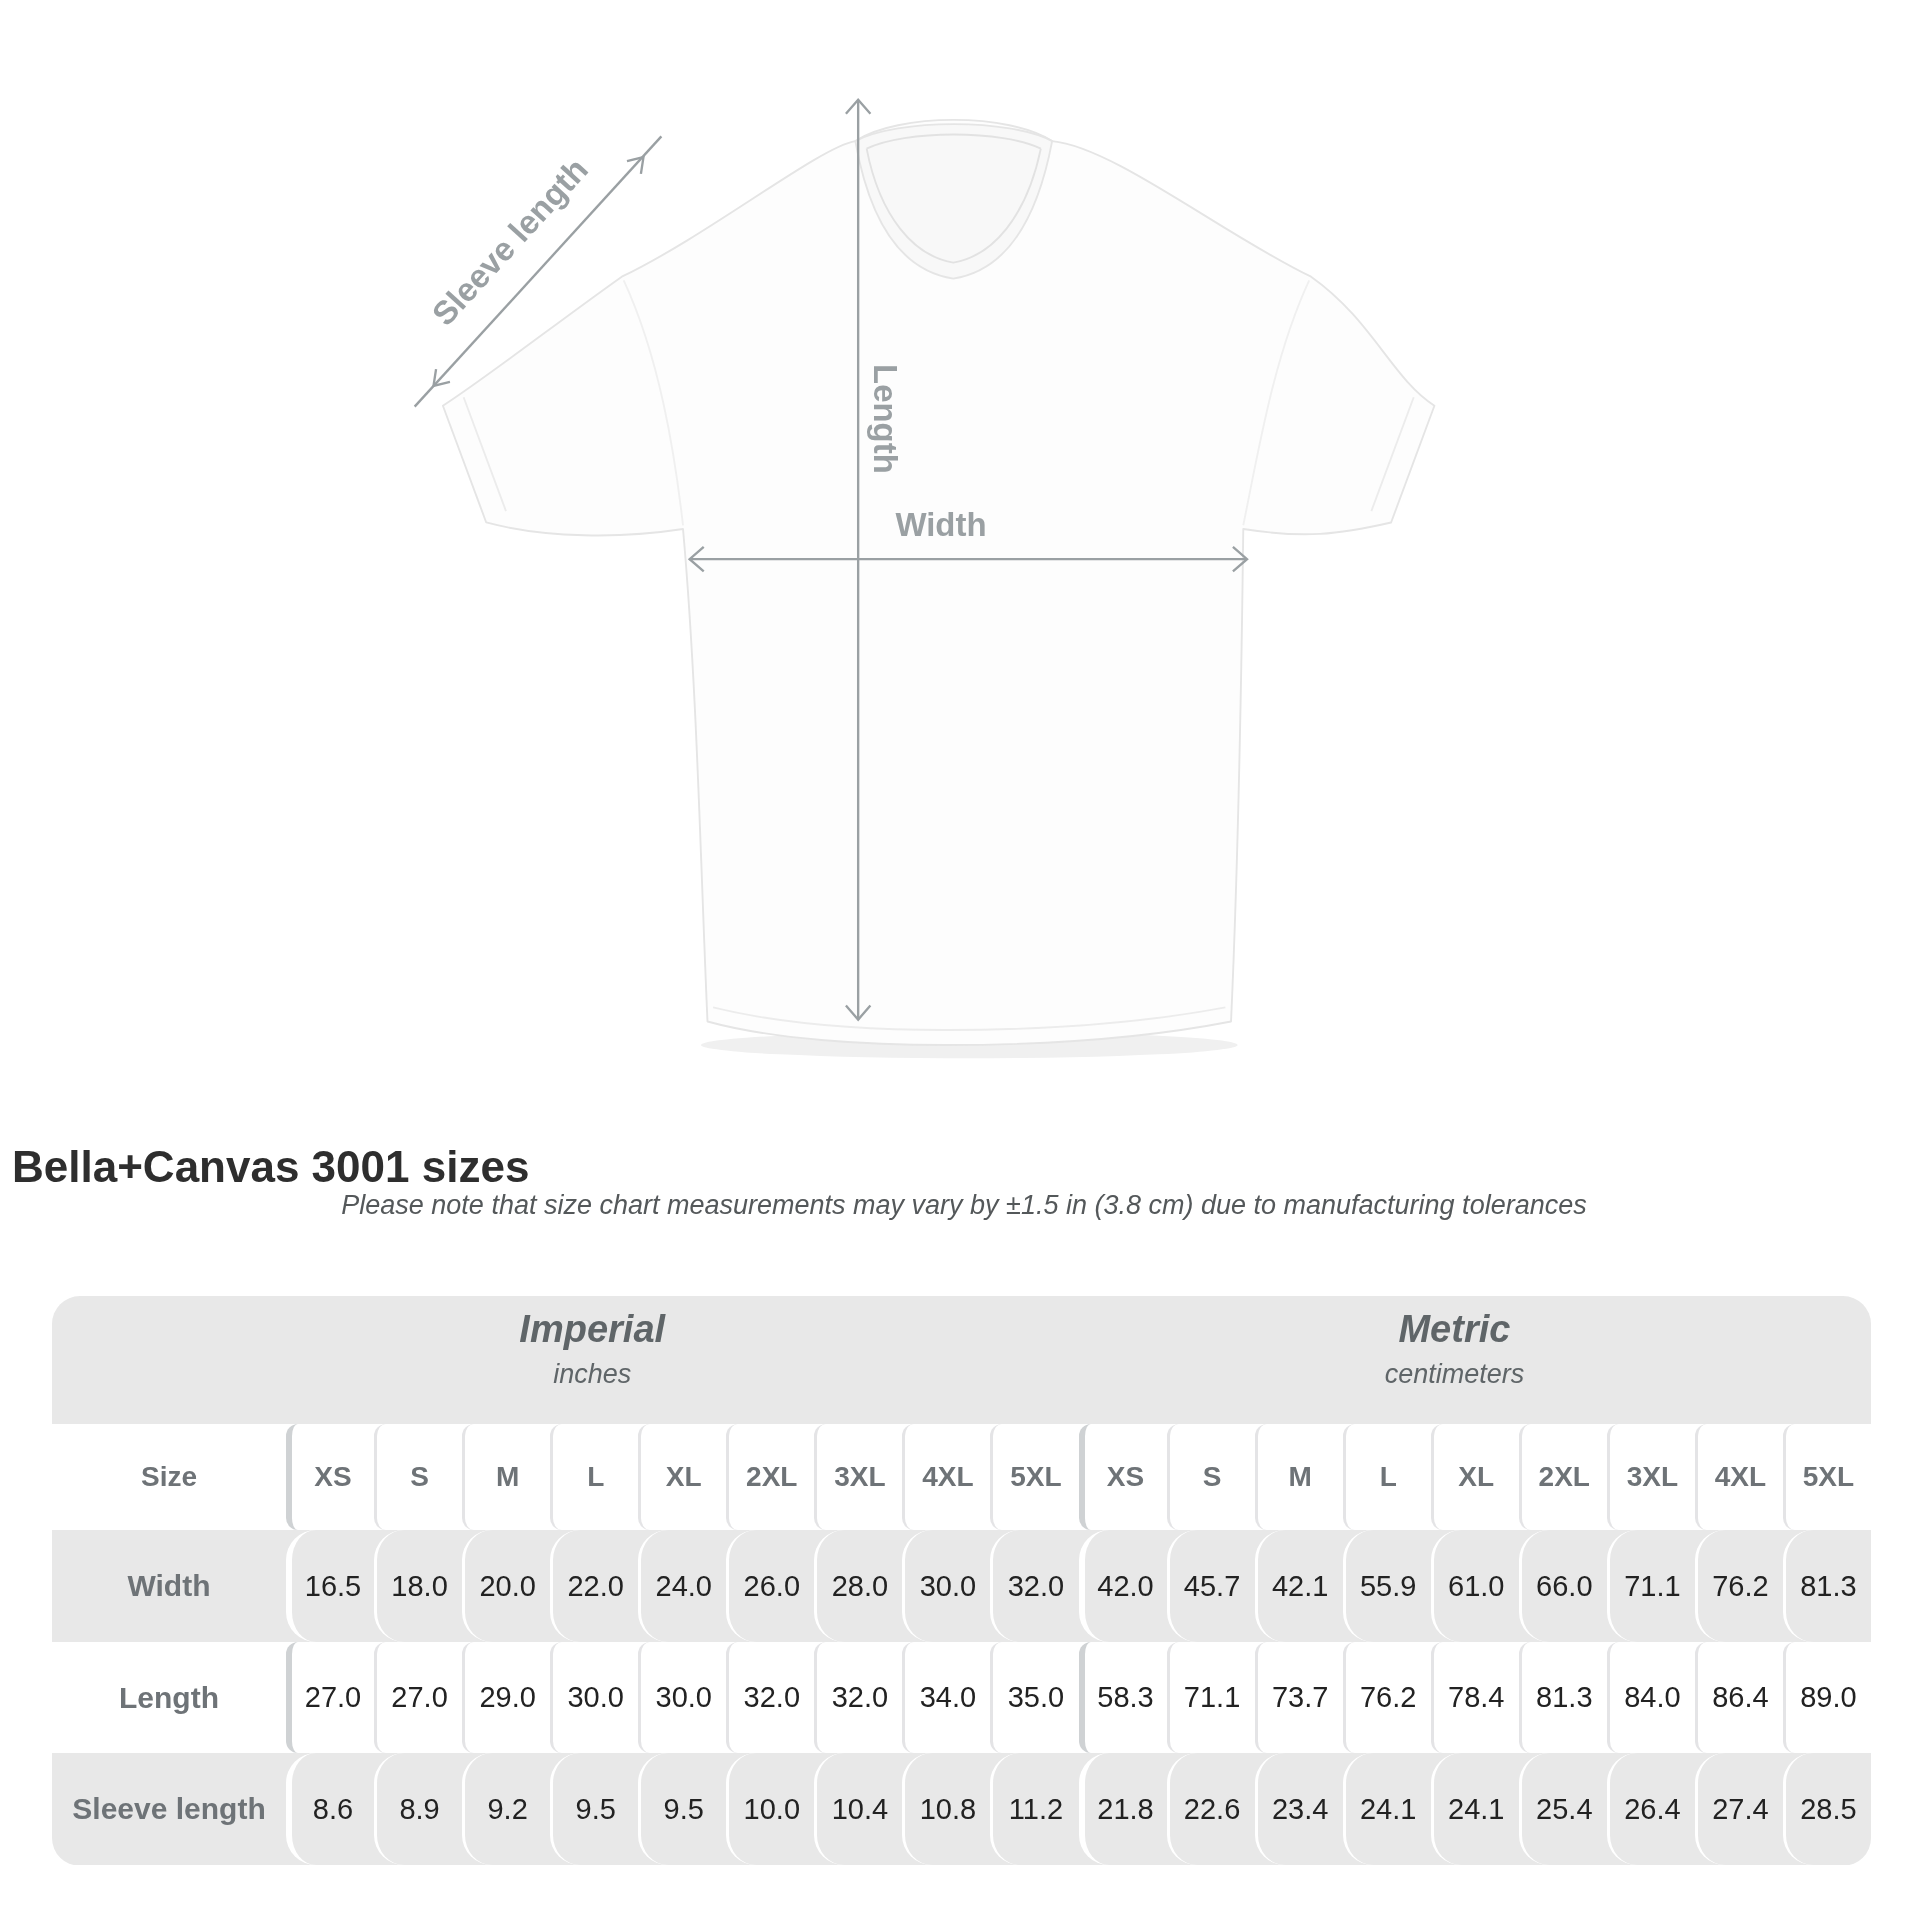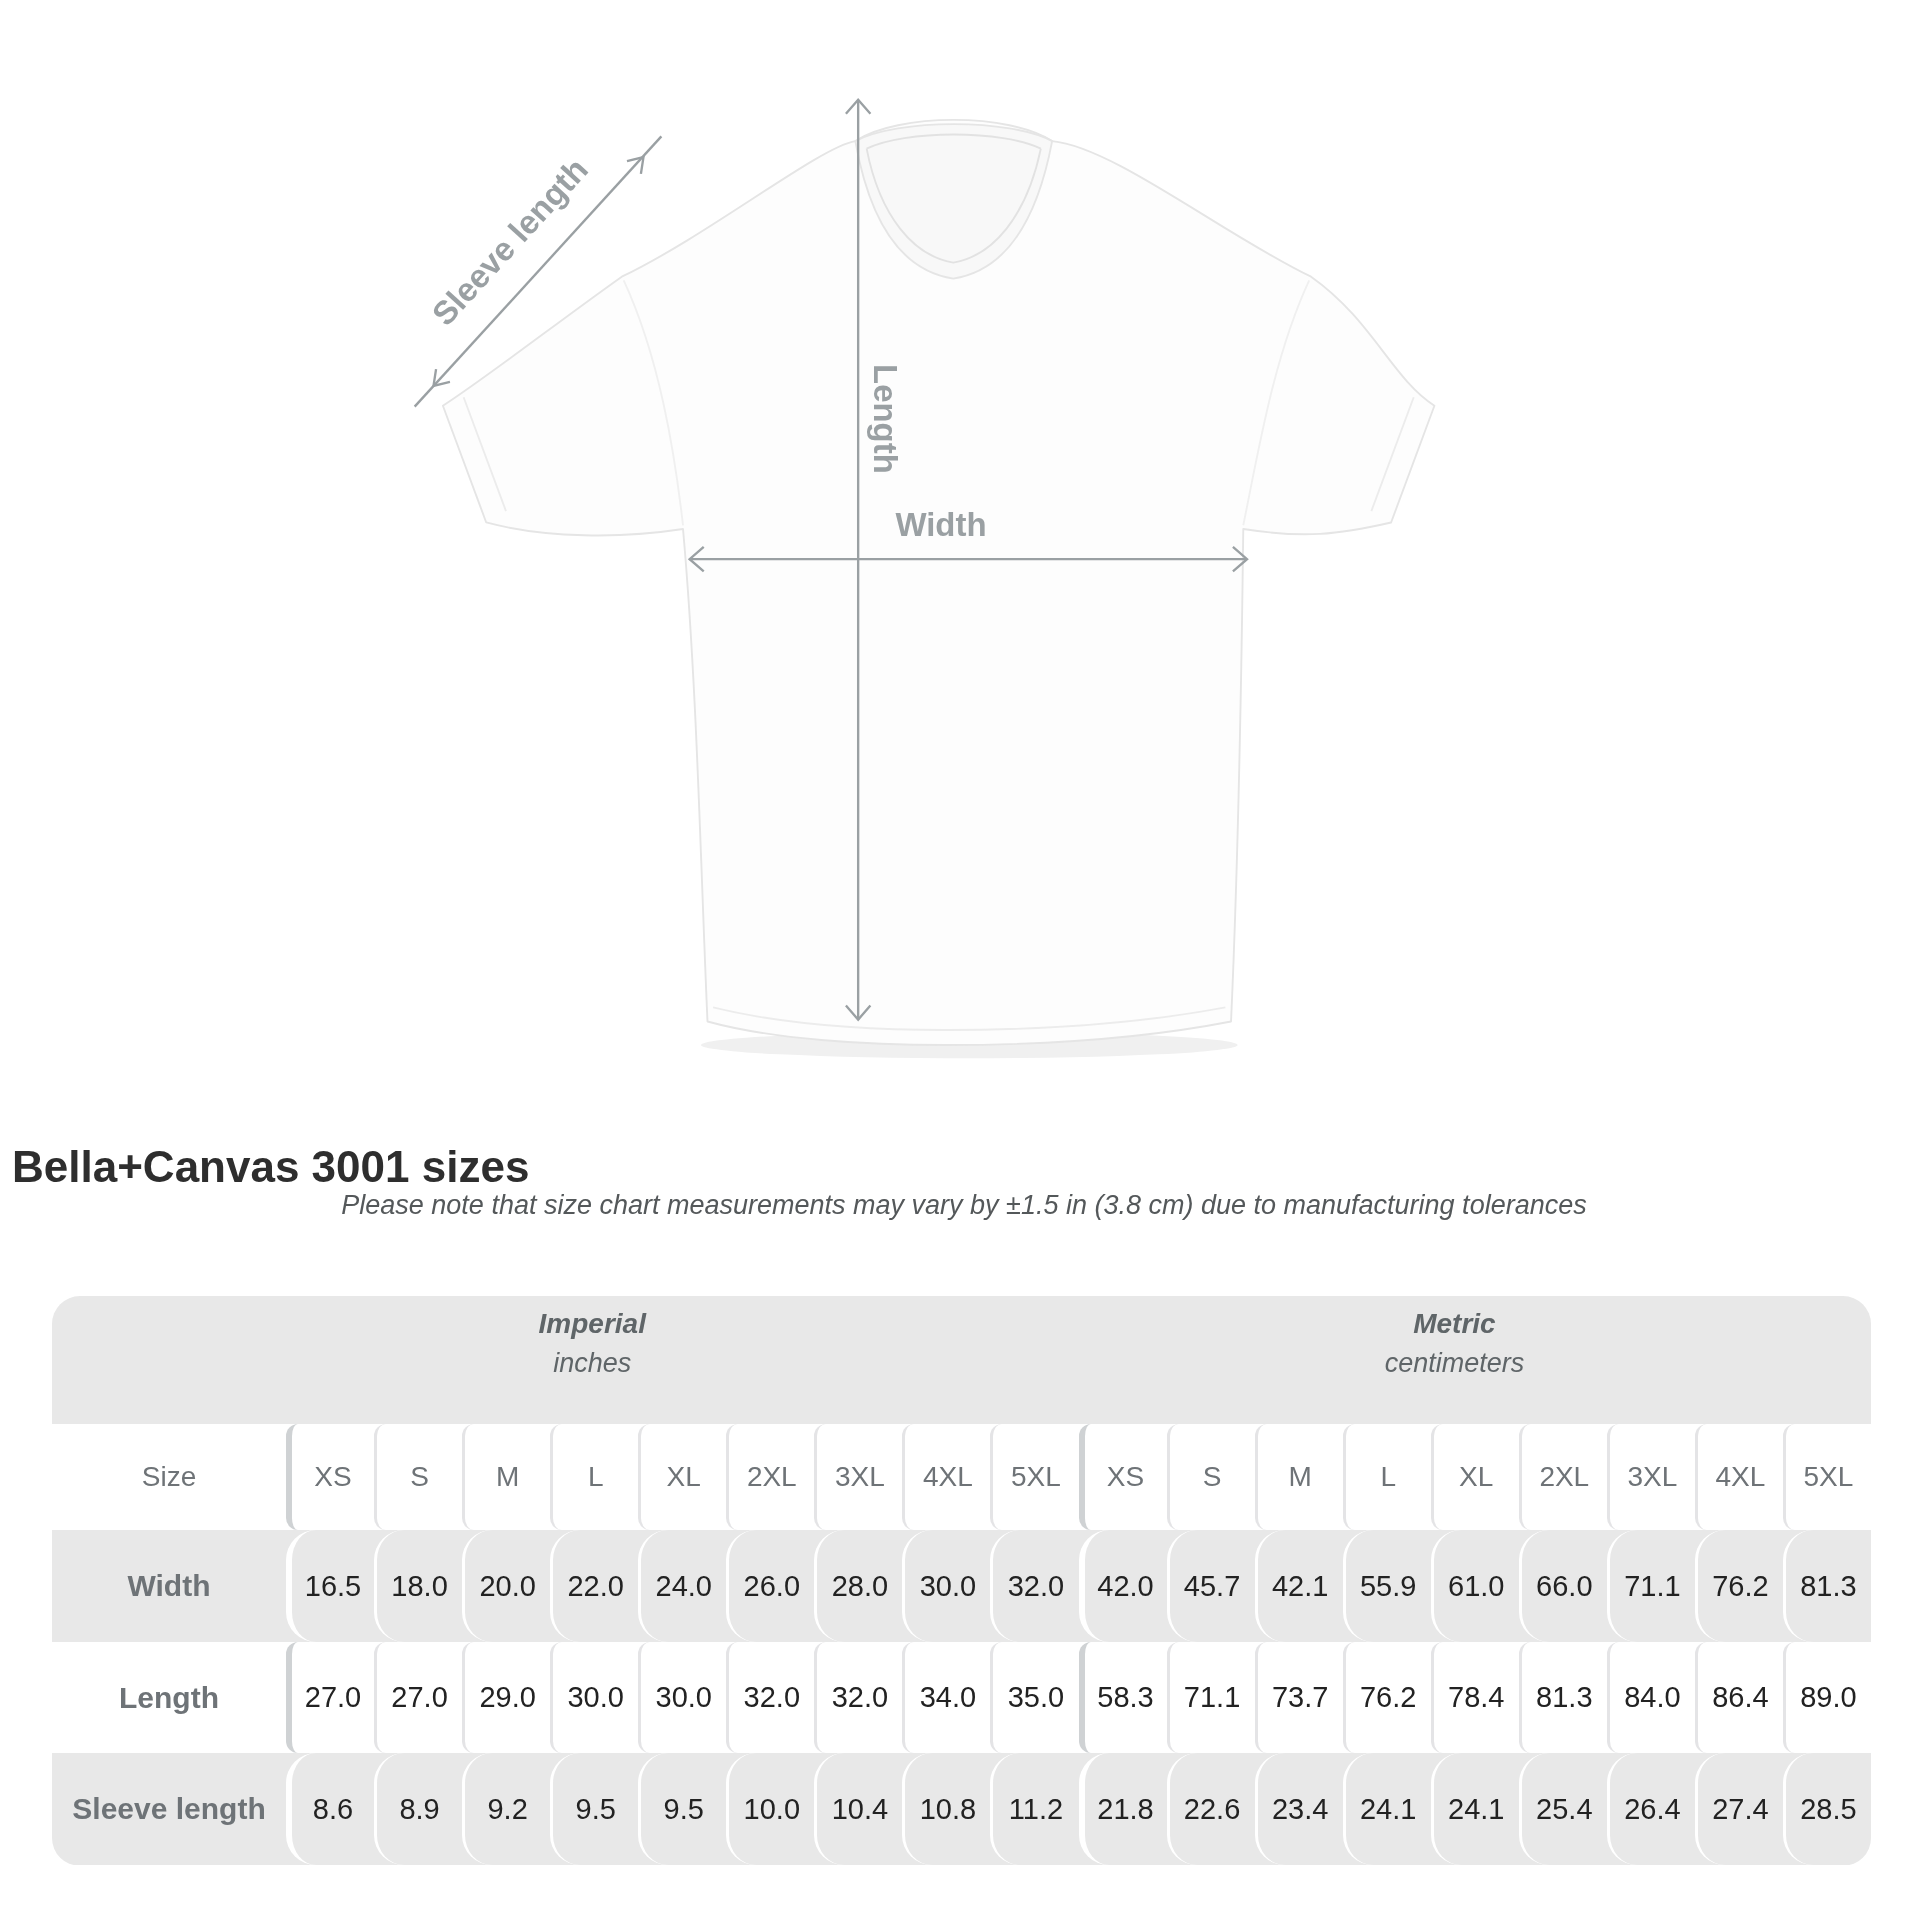--- a/index.html
+++ b/index.html
@@ -21,34 +21,34 @@
     position:absolute;top:1190px;left:0;width:1928px;margin:0;
     text-align:center;font-size:27px;font-style:italic;color:#54585a;
   }
   
   .size-table{
     position:absolute;left:52px;top:1296px;width:1819px;height:570px;
     border-radius:28px;overflow:hidden;background:#ffffff;
   }
   .group-band{position:relative;height:128px;background:#e8e8e8;}
   .unit-group{position:absolute;top:13px;transform:translateX(-50%);text-align:center;}
-  .unit-group .g-name{font-size:28px;font-weight:bold;font-style:italic;color:#5f6568;line-height:1.1;}
+  .unit-group .g-name{font-size:38px;font-weight:bold;font-style:italic;color:#5f6568;line-height:1.1;}
   .unit-group .g-unit{font-size:27px;font-style:italic;color:#5f6568;margin-top:8.5px;}
   .unit-group.imperial{left:29.7%;}
   .unit-group.metric{left:77.1%;}
   .trow{display:grid;grid-template-columns:234px repeat(18,1fr);}
   .trow.white{background:#ffffff;}
   .trow.gray{background:#e8e8e8;}
   .cell{display:flex;align-items:center;justify-content:center;white-space:nowrap;}
   .cell.sep{border-left:3.8px solid transparent;}
   .cell.sep.thick{border-left-width:6.6px;}
   .trow.white .cell.sep{border-left-color:#e4e4e6;border-radius:12px;}
   .trow.white .cell.sep.thick{border-left-color:#cfd2d4;}
   .trow.gray .cell.sep{border-left-color:#ffffff;border-radius:30px;}
-  .cell.head{font-weight:normal;color:#6e7377;font-size:28px;}
+  .cell.head{font-weight:bold;color:#6e7377;font-size:28px;}
   .cell.rowlabel{font-weight:bold;color:#6e7377;font-size:30px;}
   .cell.num{color:#222222;font-size:29px;}
 </style>
 </head>
 <body>
 
 <div class="diagram-wrap">
   <svg viewBox="0 0 1250 1120">
 
     <ellipse cx="629" cy="1030" rx="285" ry="14" fill="#f0f0f0"></ellipse>

